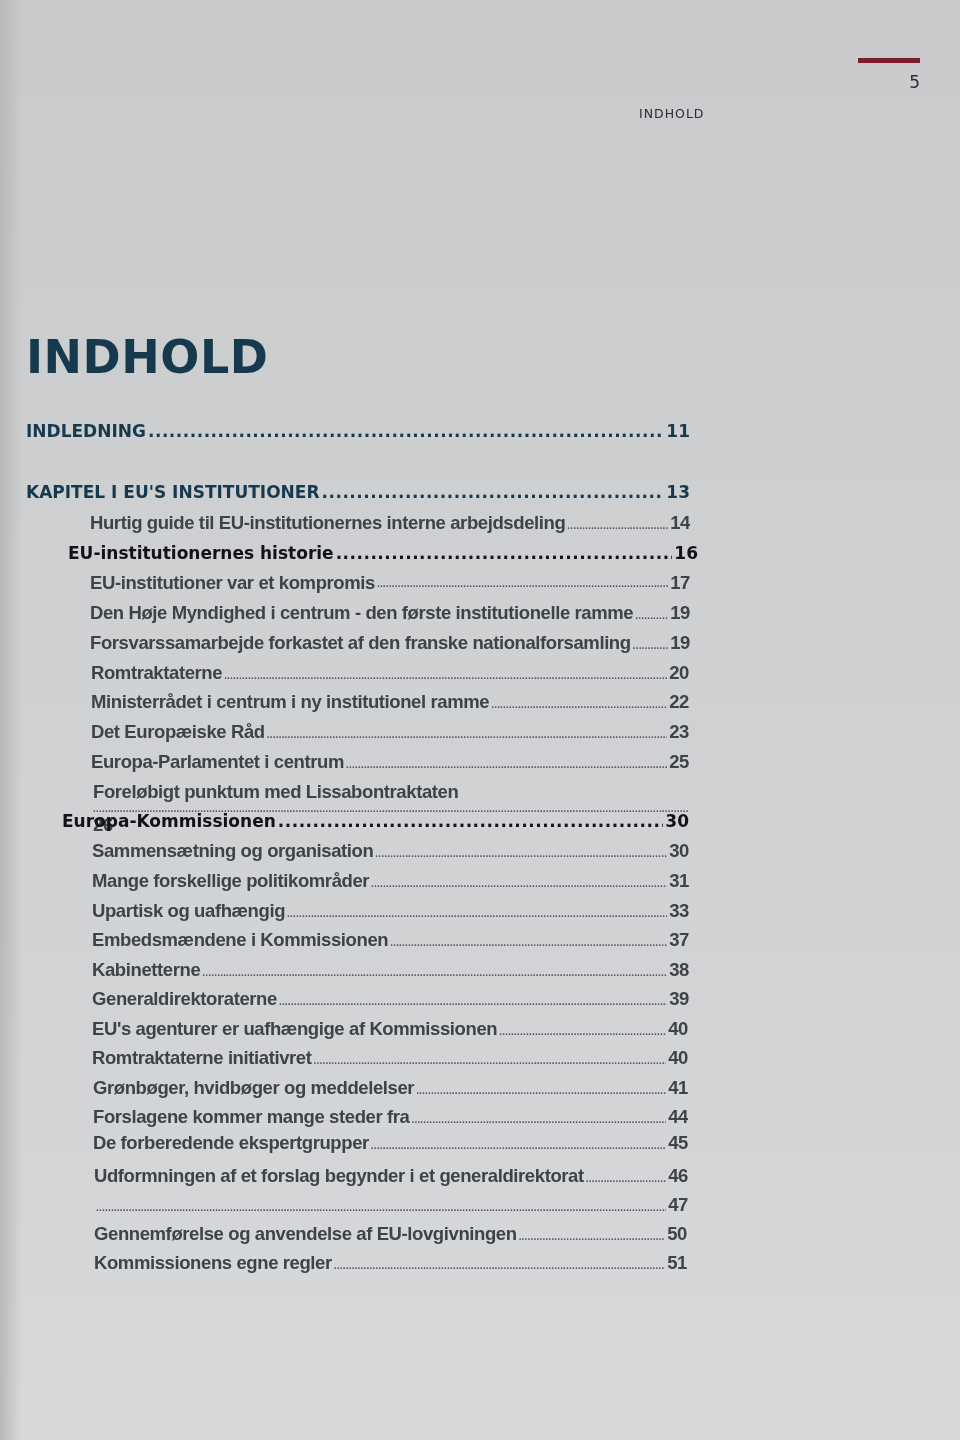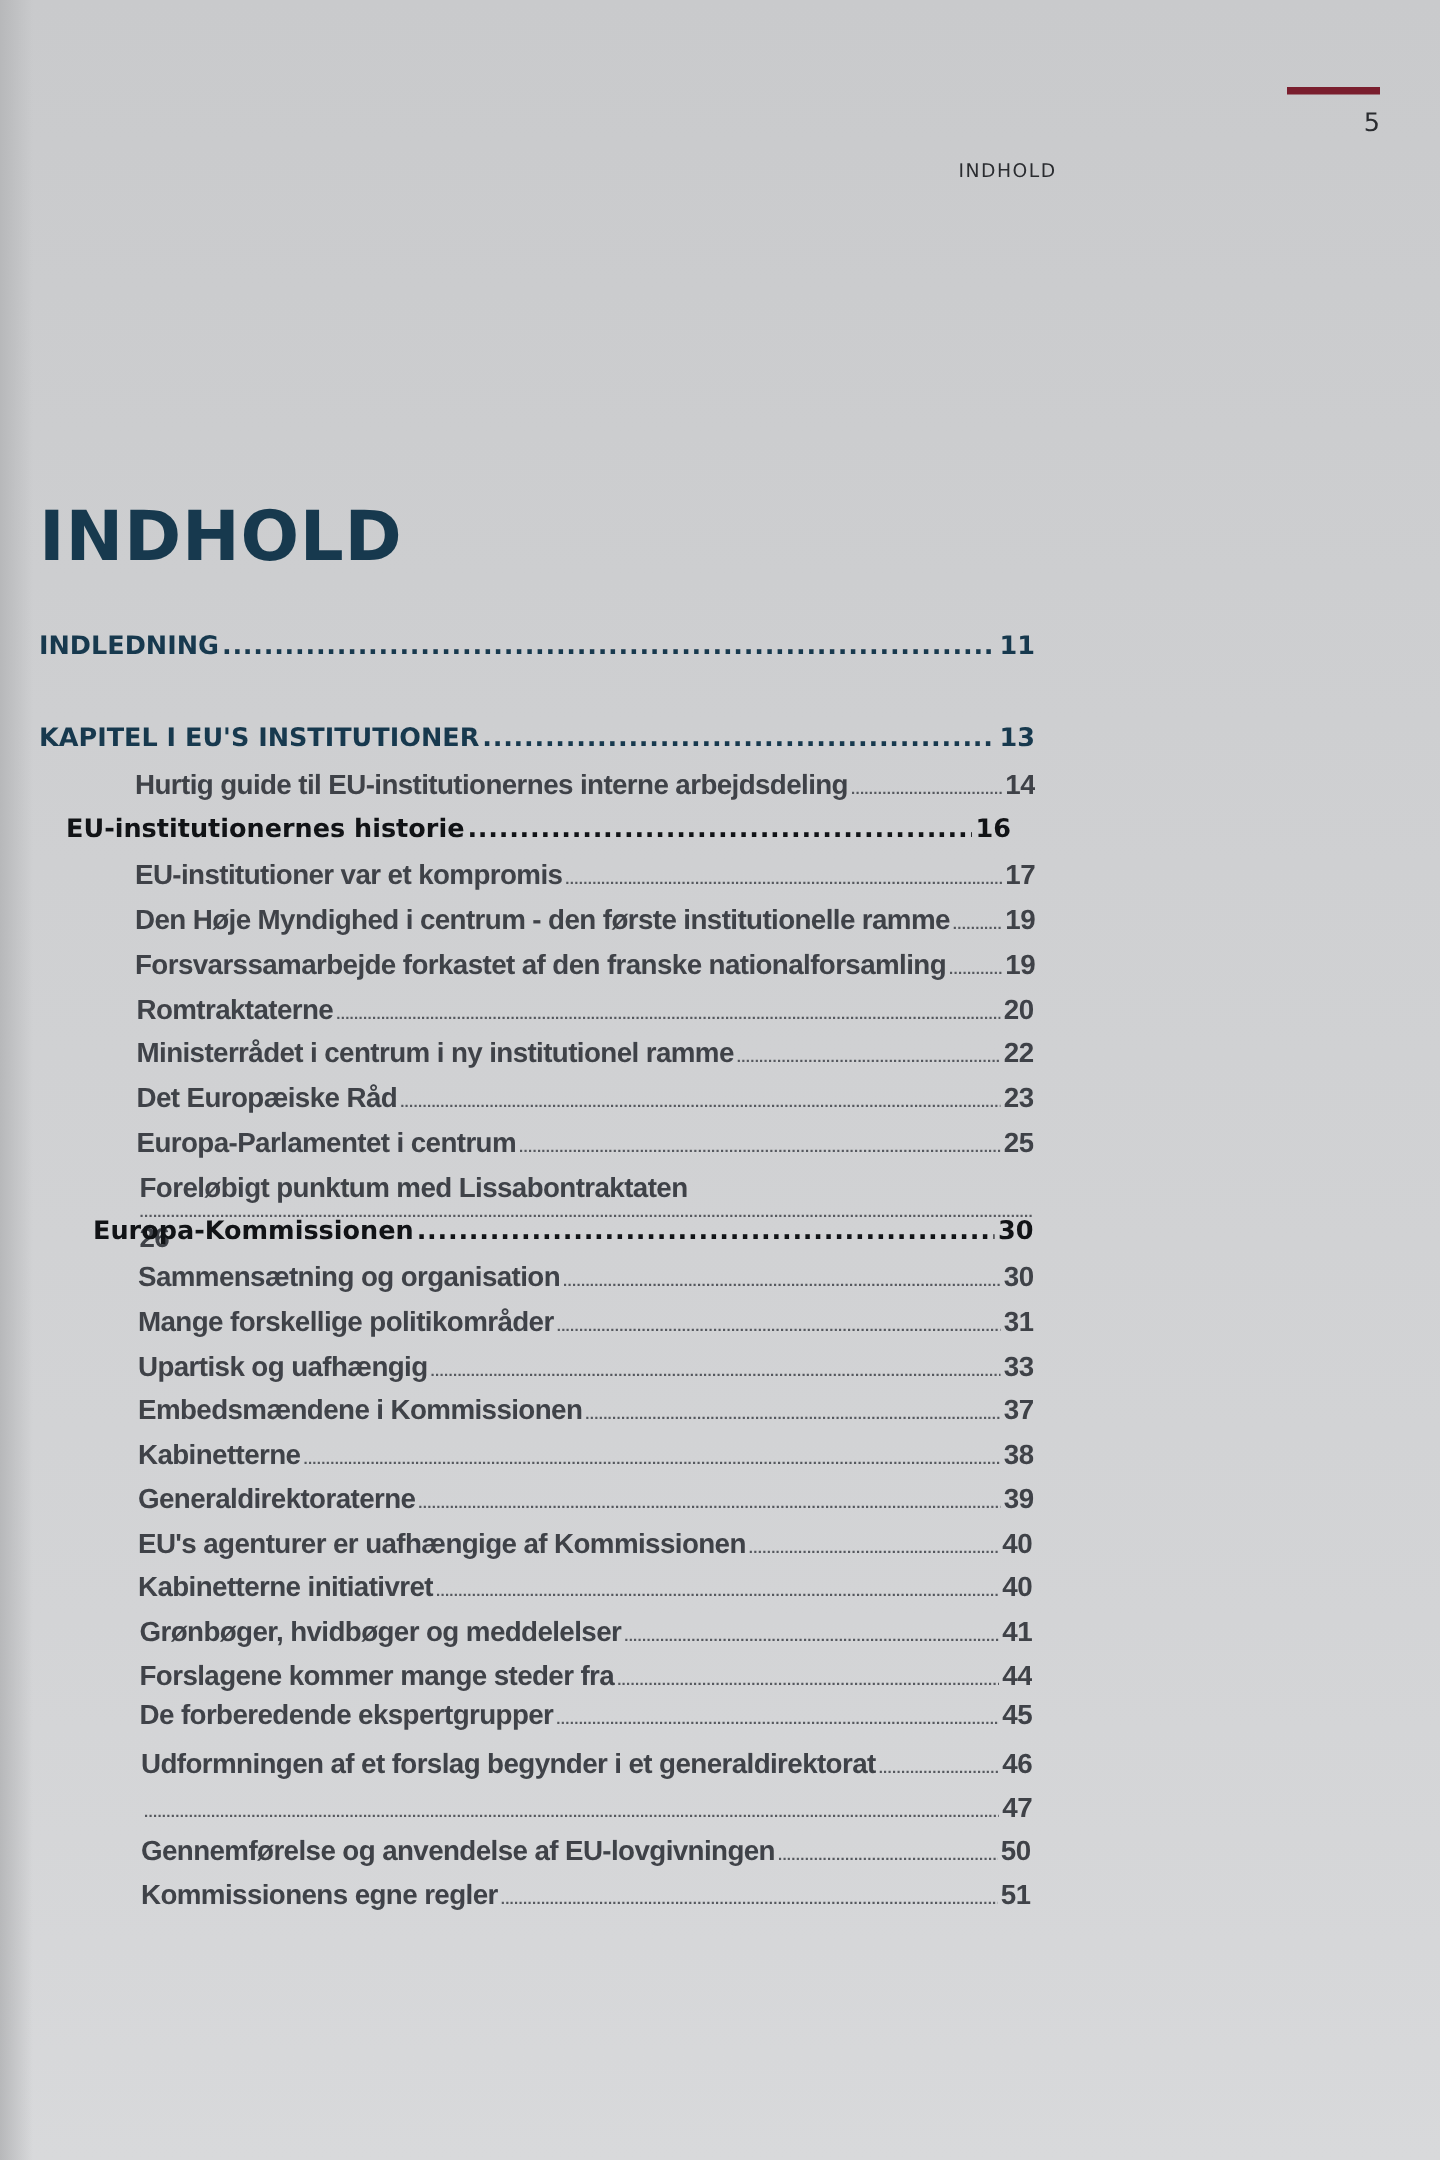--- a/index.html
+++ b/index.html
@@ -75,26 +75,26 @@
   <div class="toc-entry lvl-chapter" style="left:26px;top:482px;width:664px;">
     <span class="label">KAPITEL I EU'S INSTITUTIONER</span>
       <span class="leader"></span>
       <span class="page">13</span>
   </div>
   <div class="toc-entry lvl-sub" style="left:90px;top:512px;width:600px;">
     <span class="label">Hurtig guide til EU-institutionernes interne arbejdsdeling</span>
       <span class="leader"></span>
       <span class="page">14</span>
   </div>
-  <div class="toc-entry lvl-section" style="left:44px;top:543px;width:630px;align-items:center;">
+  <div class="toc-entry lvl-section" style="left:68px;top:543px;width:630px;align-items:center;">
     <span class="label">EU-institutionernes historie</span>
       <span class="leader"></span>
       <span class="page">16</span>
   </div>
-  <div class="toc-entry lvl-sub" style="left:90px;top:572px;width:600px;">
+  <div class="toc-entry lvl-sub" style="left:90px;top:572px;width:600px;align-items:center;">
     <span class="label">EU-institutioner var et kompromis</span>
       <span class="leader"></span>
       <span class="page">17</span>
   </div>
   <div class="toc-entry lvl-sub" style="left:90px;top:602px;width:600px;">
     <span class="label">Den Høje Myndighed i centrum - den første institutionelle ramme</span>
       <span class="leader"></span>
       <span class="page">19</span>
   </div>
   <div class="toc-entry lvl-sub" style="left:90px;top:632px;width:600px;">
@@ -161,21 +161,21 @@
     <span class="label">Generaldirektoraterne</span>
       <span class="leader"></span>
       <span class="page">39</span>
   </div>
   <div class="toc-entry lvl-sub" style="left:92px;top:1018px;width:596px;">
     <span class="label">EU's agenturer er uafhængige af Kommissionen</span>
       <span class="leader"></span>
       <span class="page">40</span>
   </div>
   <div class="toc-entry lvl-sub" style="left:92px;top:1047px;width:596px;">
-    <span class="label">Kabinetterne initiativret</span>
+    <span class="label">Romtraktaterne initiativret</span>
       <span class="leader"></span>
       <span class="page">40</span>
   </div>
   <div class="toc-entry lvl-sub" style="left:93px;top:1077px;width:595px;">
     <span class="label">Grønbøger, hvidbøger og meddelelser</span>
       <span class="leader"></span>
       <span class="page">41</span>
   </div>
   <div class="toc-entry lvl-sub" style="left:93px;top:1106px;width:595px;">
     <span class="label">Forslagene kommer mange steder fra</span>

